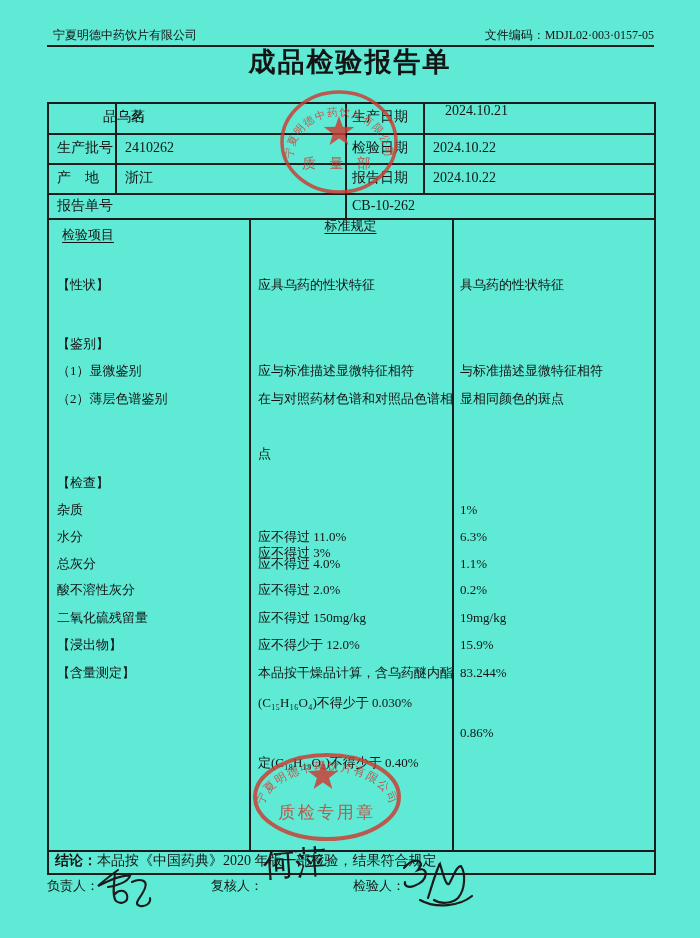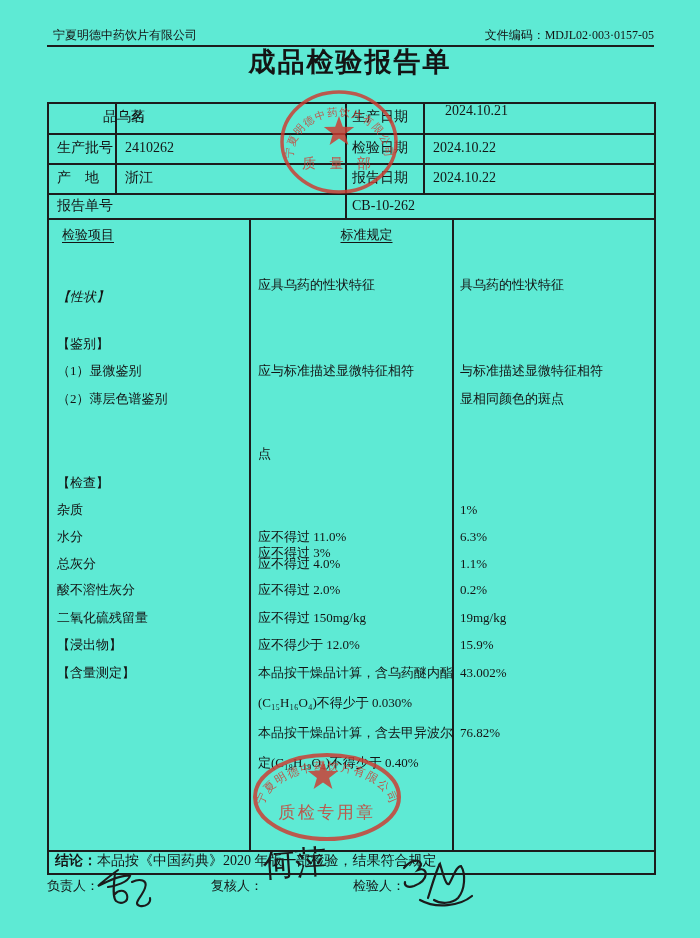--- a/index.html
+++ b/index.html
@@ -59,60 +59,60 @@
 
   <span class="t f14" style="left:57px;top:170px;">产　地</span>
   <span class="t f14" style="left:125px;top:170px;">浙江</span>
   <span class="t f14" style="left:352px;top:170px;">报告日期</span>
   <span class="t f14" style="left:433px;top:170px;">2024.10.22</span>
 
   <span class="t f14" style="left:57px;top:198px;">报告单号</span>
   <span class="t f14" style="left:352px;top:198px;">CB-10-262</span>
 
   <span class="t colhead" style="left:62px;top:227px;">检验项目</span>
-  <div class="t colhead center" style="left:249px;width:203px;top:227px;padding-left:16px;">标准规定</div>
+  <div class="t colhead center" style="left:249px;width:203px;top:218px;">标准规定</div>
 
-  <span class="t" style="left:57px;top:289px;font-style:italic;">【性状】</span>
+  <span class="t" style="left:57px;top:277px;">【性状】</span>
   <span class="t" style="left:57px;top:336px;">【鉴别】</span>
   <span class="t" style="left:57px;top:363px;">（1）显微鉴别</span>
   <span class="t" style="left:57px;top:391px;">（2）薄层色谱鉴别</span>
   <span class="t" style="left:57px;top:475px;">【检查】</span>
   <span class="t" style="left:57px;top:502px;">杂质</span>
   <span class="t" style="left:57px;top:529px;">水分</span>
   <span class="t" style="left:57px;top:556px;">总灰分</span>
   <span class="t" style="left:57px;top:582px;">酸不溶性灰分</span>
   <span class="t" style="left:57px;top:610px;">二氧化硫残留量</span>
   <span class="t" style="left:57px;top:637px;">【浸出物】</span>
   <span class="t" style="left:57px;top:665px;">【含量测定】</span>
 
   <span class="t" style="left:258px;top:277px;">应具乌药的性状特征</span>
   <span class="t" style="left:258px;top:363px;">应与标准描述显微特征相符</span>
+  <span class="t" style="left:258px;top:391px;">在与对照药材色谱和对照品色谱相</span>
   <span class="t" style="left:258px;top:446px;">点</span>
   <span class="t" style="left:258px;top:502px;margin-top:43px;">应不得过 3%</span>
   <span class="t" style="left:258px;top:529px;">应不得过 11.0%</span>
   <span class="t" style="left:258px;top:556px;">应不得过 4.0%</span>
   <span class="t" style="left:258px;top:582px;">应不得过 2.0%</span>
   <span class="t" style="left:258px;top:610px;">应不得过 150mg/kg</span>
   <span class="t" style="left:258px;top:637px;">应不得少于 12.0%</span>
   <span class="t" style="left:258px;top:665px;">本品按干燥品计算，含乌药醚内酯</span>
   <span class="t" style="left:258px;top:695px;">(C₁₅H₁₆O₄)不得少于 0.030%</span>
-  <span class="t" style="left:258px;top:725px;">本品按干燥品计算，含去甲异波尔</span>
   <span class="t" style="left:258px;top:755px;">定(C₁₈H₁₉O₄)不得少于 0.40%</span>
 
   <span class="t" style="left:460px;top:277px;">具乌药的性状特征</span>
   <span class="t" style="left:460px;top:363px;">与标准描述显微特征相符</span>
   <span class="t" style="left:460px;top:391px;">显相同颜色的斑点</span>
   <span class="t" style="left:460px;top:502px;">1%</span>
   <span class="t" style="left:460px;top:529px;">6.3%</span>
   <span class="t" style="left:460px;top:556px;">1.1%</span>
   <span class="t" style="left:460px;top:582px;">0.2%</span>
   <span class="t" style="left:460px;top:610px;">19mg/kg</span>
   <span class="t" style="left:460px;top:637px;">15.9%</span>
-  <span class="t" style="left:460px;top:665px;">43.002%</span>
-  <span class="t" style="left:460px;top:725px;">76.82%</span>
+  <span class="t" style="left:460px;top:665px;">83.244%</span>
+  <span class="t" style="left:460px;top:725px;">0.86%</span>
 
   <div class="t f14" style="left:55px;top:853px;">
     <span class="bold">结论：</span><span>本品按《中国药典》2020 年版一部检验，结果符合规定。</span>
   </div>
 
   <span class="t" style="left:47px;top:878px;">负责人：</span>
   <span class="t" style="left:211px;top:878px;">复核人：</span>
   <span class="t" style="left:353px;top:878px;">检验人：</span>
 
   <svg class="sig" style="left:88px;top:862px;" width="85" height="50" viewBox="0 0 85 50" aria-label="负责人：">

